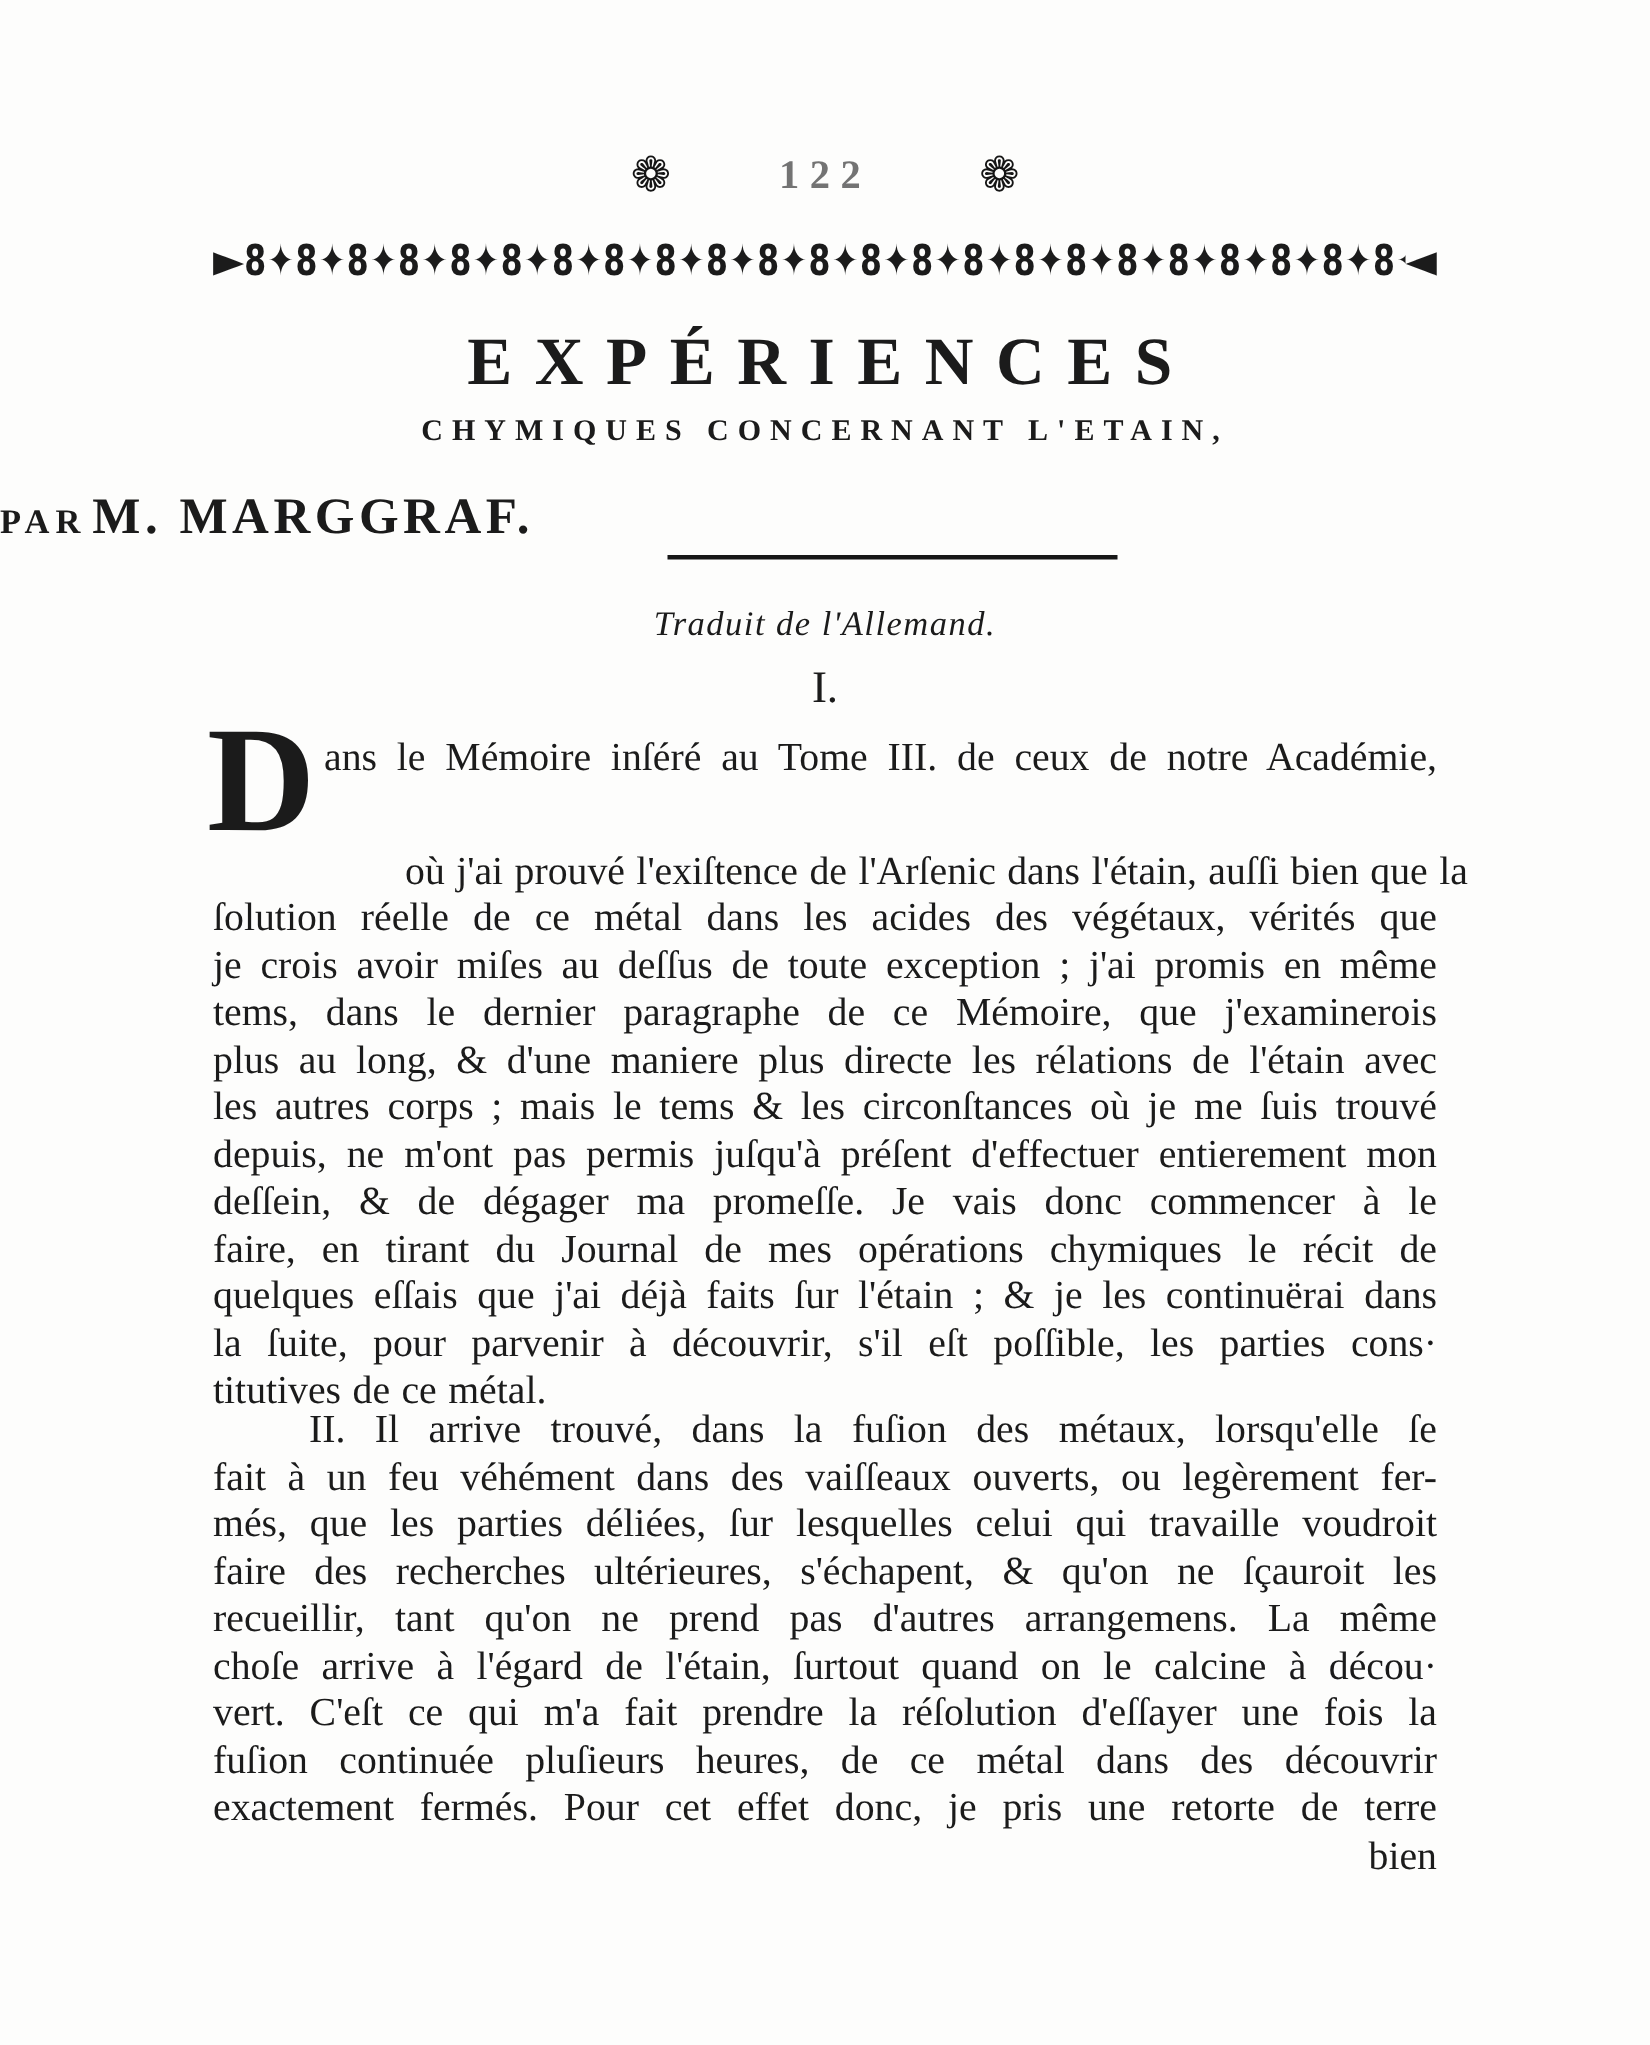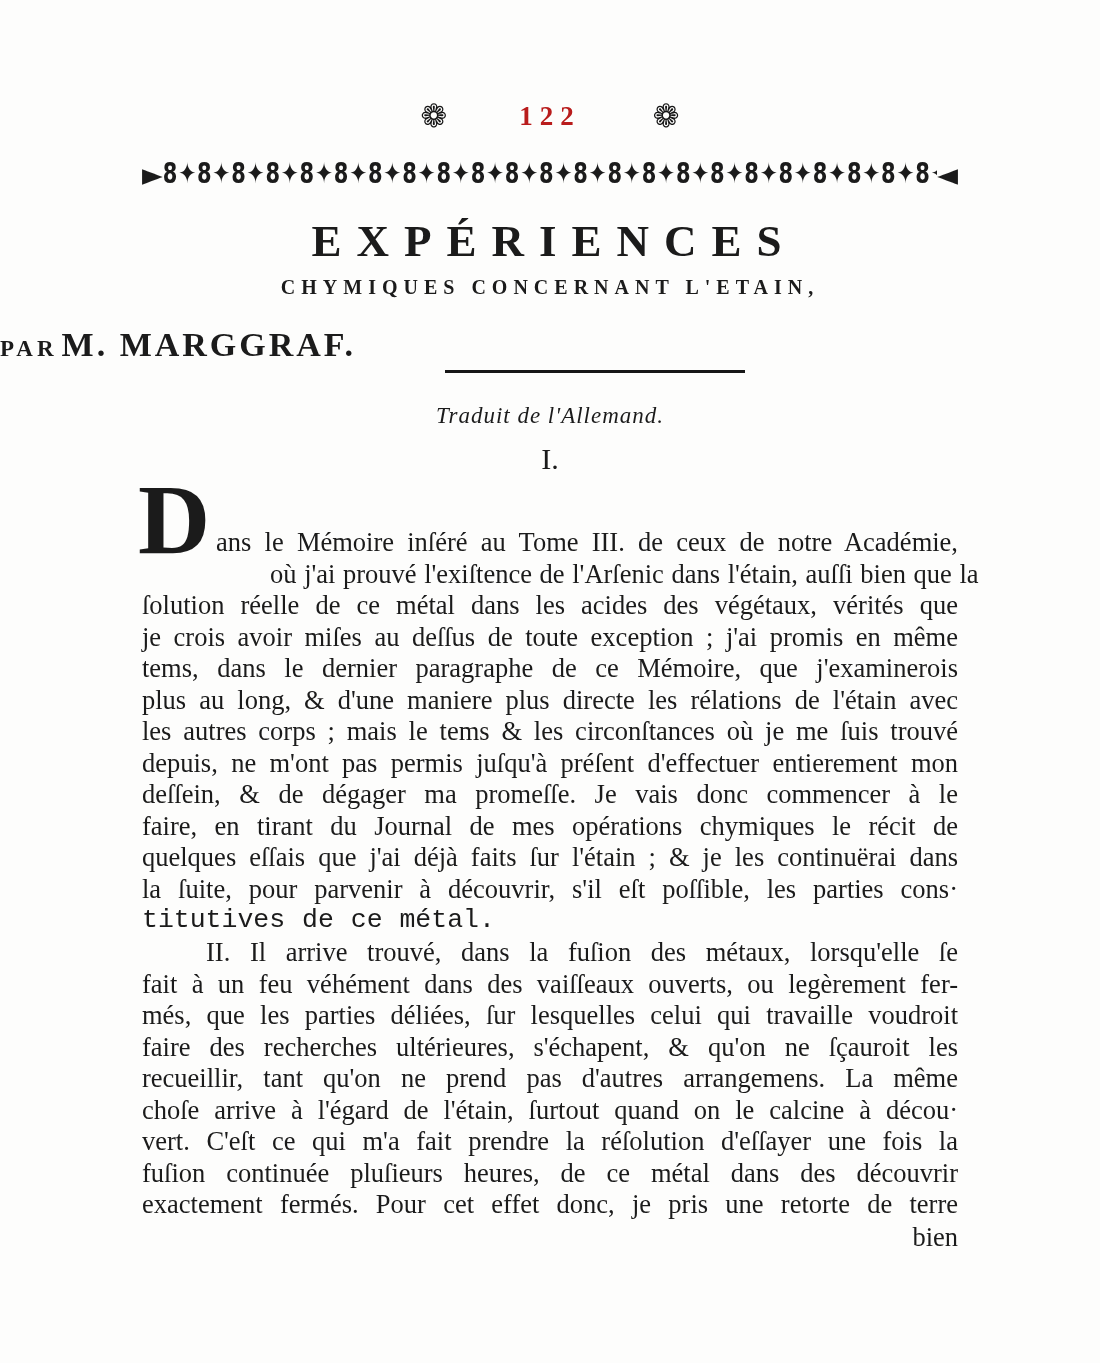--- a/index.html
+++ b/index.html
@@ -10,21 +10,21 @@
     color:#1b1b1b;
     font-family:"Liberation Serif", serif;
     overflow:hidden;
   }
   
   .pagenum-row{
     position:absolute;top:100px;left:0;width:100%;
     display:flex;justify-content:center;align-items:center;gap:72px;
   }
   .fleuron{font-size:32px;line-height:1;color:#151515;font-family:"DejaVu Sans",sans-serif;}
-  .pagenum{font-size:27px;font-weight:bold;letter-spacing:7px;color:#b91c1c;}
+  .pagenum{font-size:27px;font-weight:bold;letter-spacing:7px;color:#737373;}
   .band{
     position:absolute;top:156px;left:142px;width:816px;height:36px;
     display:flex;align-items:center;justify-content:space-between;
   }
   .band-arrow{font-size:27px;line-height:1;font-family:"DejaVu Sans",sans-serif;transform:scaleY(1.15);}
   .band-pattern{
     flex:1;overflow:hidden;white-space:nowrap;text-align:center;
     font-family:"DejaVu Sans",sans-serif;font-weight:bold;font-size:21px;
     letter-spacing:1px;transform:scaleY(1.35);line-height:1;
   }
@@ -55,23 +55,23 @@
     font-size:30px;
   }
   .body-block{position:absolute;left:142px;width:816px;}
   #body1{top:489px;}
   #body2{top:937px;}
   .ln{
     font-size:26.5px;line-height:31.5px;height:31.5px;white-space:nowrap;
     text-align:justify;text-align-last:justify;
     word-spacing:1px;
   }
-  .ln.noj{text-align-last:left;font-family:Liberation Mono, monospace;}
-  .ind-drop1{padding-left:74px;margin-top:38px;}
-  .ind-drop2{padding-left:128px;}
+  .ln.noj{text-align-last:left;}
+  .ind-drop1{padding-left:74px;}
+  .ind-drop2{padding-left:128px;margin-top:44px;}
   .ind-para{padding-left:64px;}
   .dropcap{
     position:absolute;left:-4px;top:0px;
     font-size:100px;line-height:62px;font-weight:bold;
     font-family:"Liberation Serif",serif;
   }
   .catchword{
     position:absolute;top:1222px;left:142px;width:816px;
     text-align:right;font-size:26.5px;
   }

